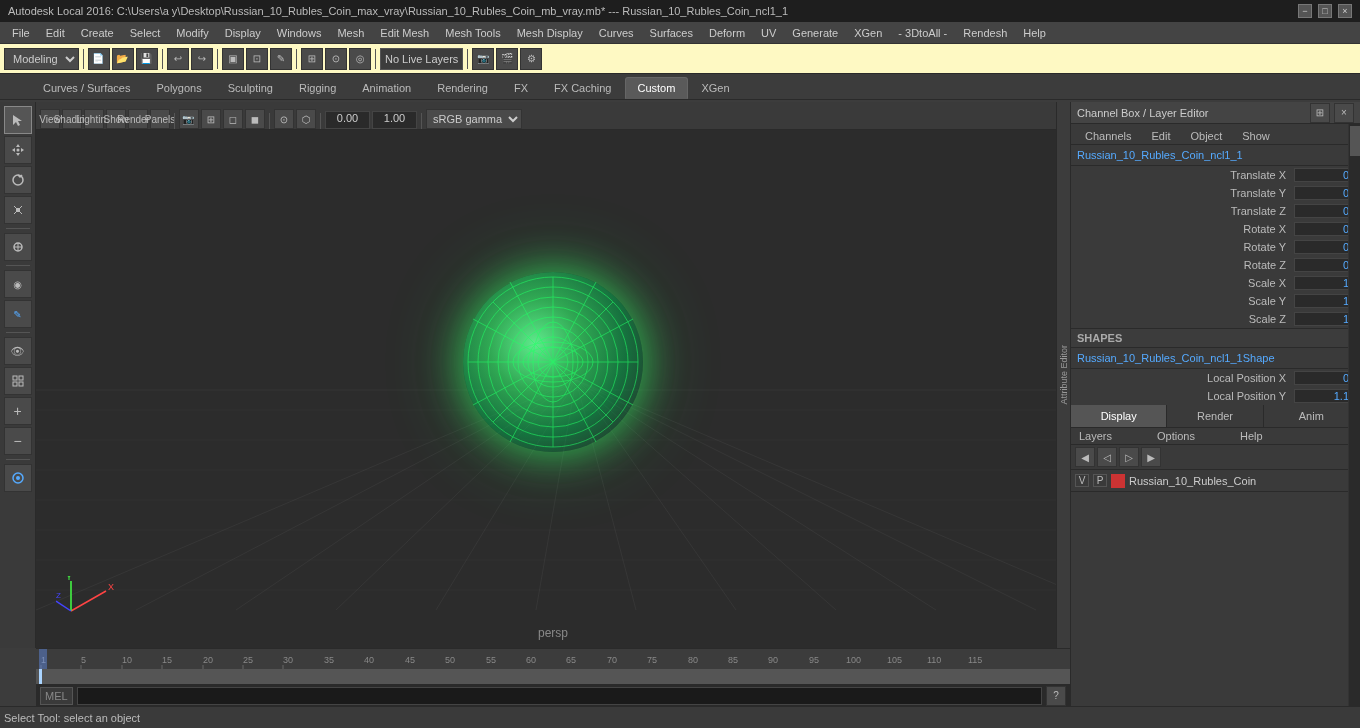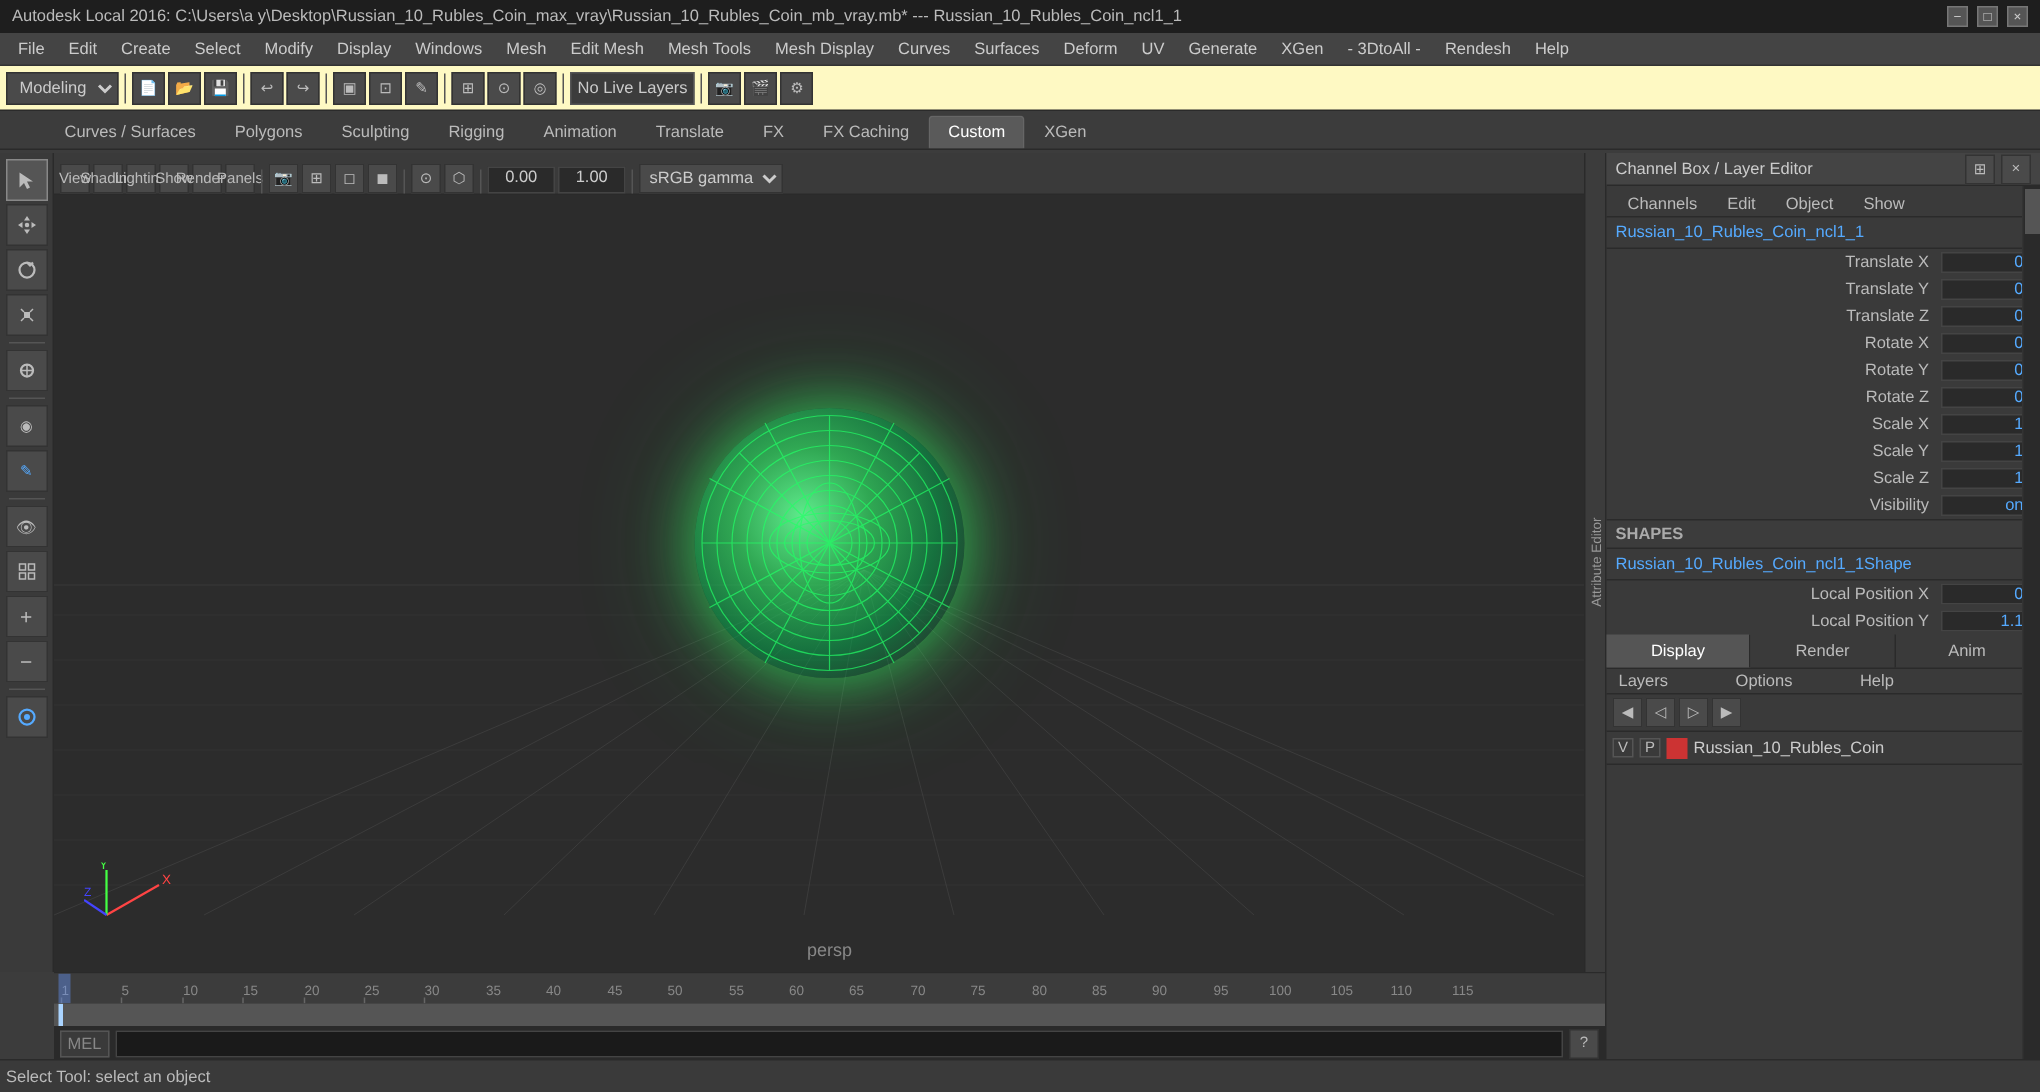--- a/index.html
+++ b/index.html
@@ -612,21 +612,21 @@
   <div class="tb-btn">🎬</div>
   <div class="tb-btn">⚙</div>
 </div>
 
 <div id="tabs-bar">
   <div class="tab">Curves / Surfaces</div>
   <div class="tab">Polygons</div>
   <div class="tab">Sculpting</div>
   <div class="tab">Rigging</div>
   <div class="tab">Animation</div>
-  <div class="tab">Translate</div>
+  <div class="tab">Rendering</div>
   <div class="tab">FX</div>
   <div class="tab">FX Caching</div>
   <div class="tab active">Custom</div>
   <div class="tab">XGen</div>
 </div>
 
 <div id="left-panel">
   <div class="tool-btn active">
     <svg width="14" height="14" viewBox="0 0 14 14">
       <polygon points="2,2 2,12 5,9 7,13 9,12 7,8 11,8" fill="#bbb"></polygon>
@@ -833,24 +833,20 @@
     <div class="channel-label">Scale X</div>
     <input class="channel-value" value="1" style="">
   </div>
   <div class="channel-row">
     <div class="channel-label">Scale Y</div>
     <input class="channel-value" value="1" style="">
   </div>
   <div class="channel-row">
     <div class="channel-label">Scale Z</div>
     <input class="channel-value" value="1" style="">
-  </div>
-  <div class="channel-row">
-    <div class="channel-label">Visibility</div>
-    <input class="channel-value" value="on" style="">
   </div>
 
   <div class="section-header">SHAPES</div>
   <div class="object-name-row">Russian_10_Rubles_Coin_ncl1_1Shape</div>
   <div class="channel-row">
     <div class="channel-label">Local Position X</div>
     <input class="channel-value" value="0" style="">
   </div>
   <div class="channel-row">
     <div class="channel-label">Local Position Y</div>

